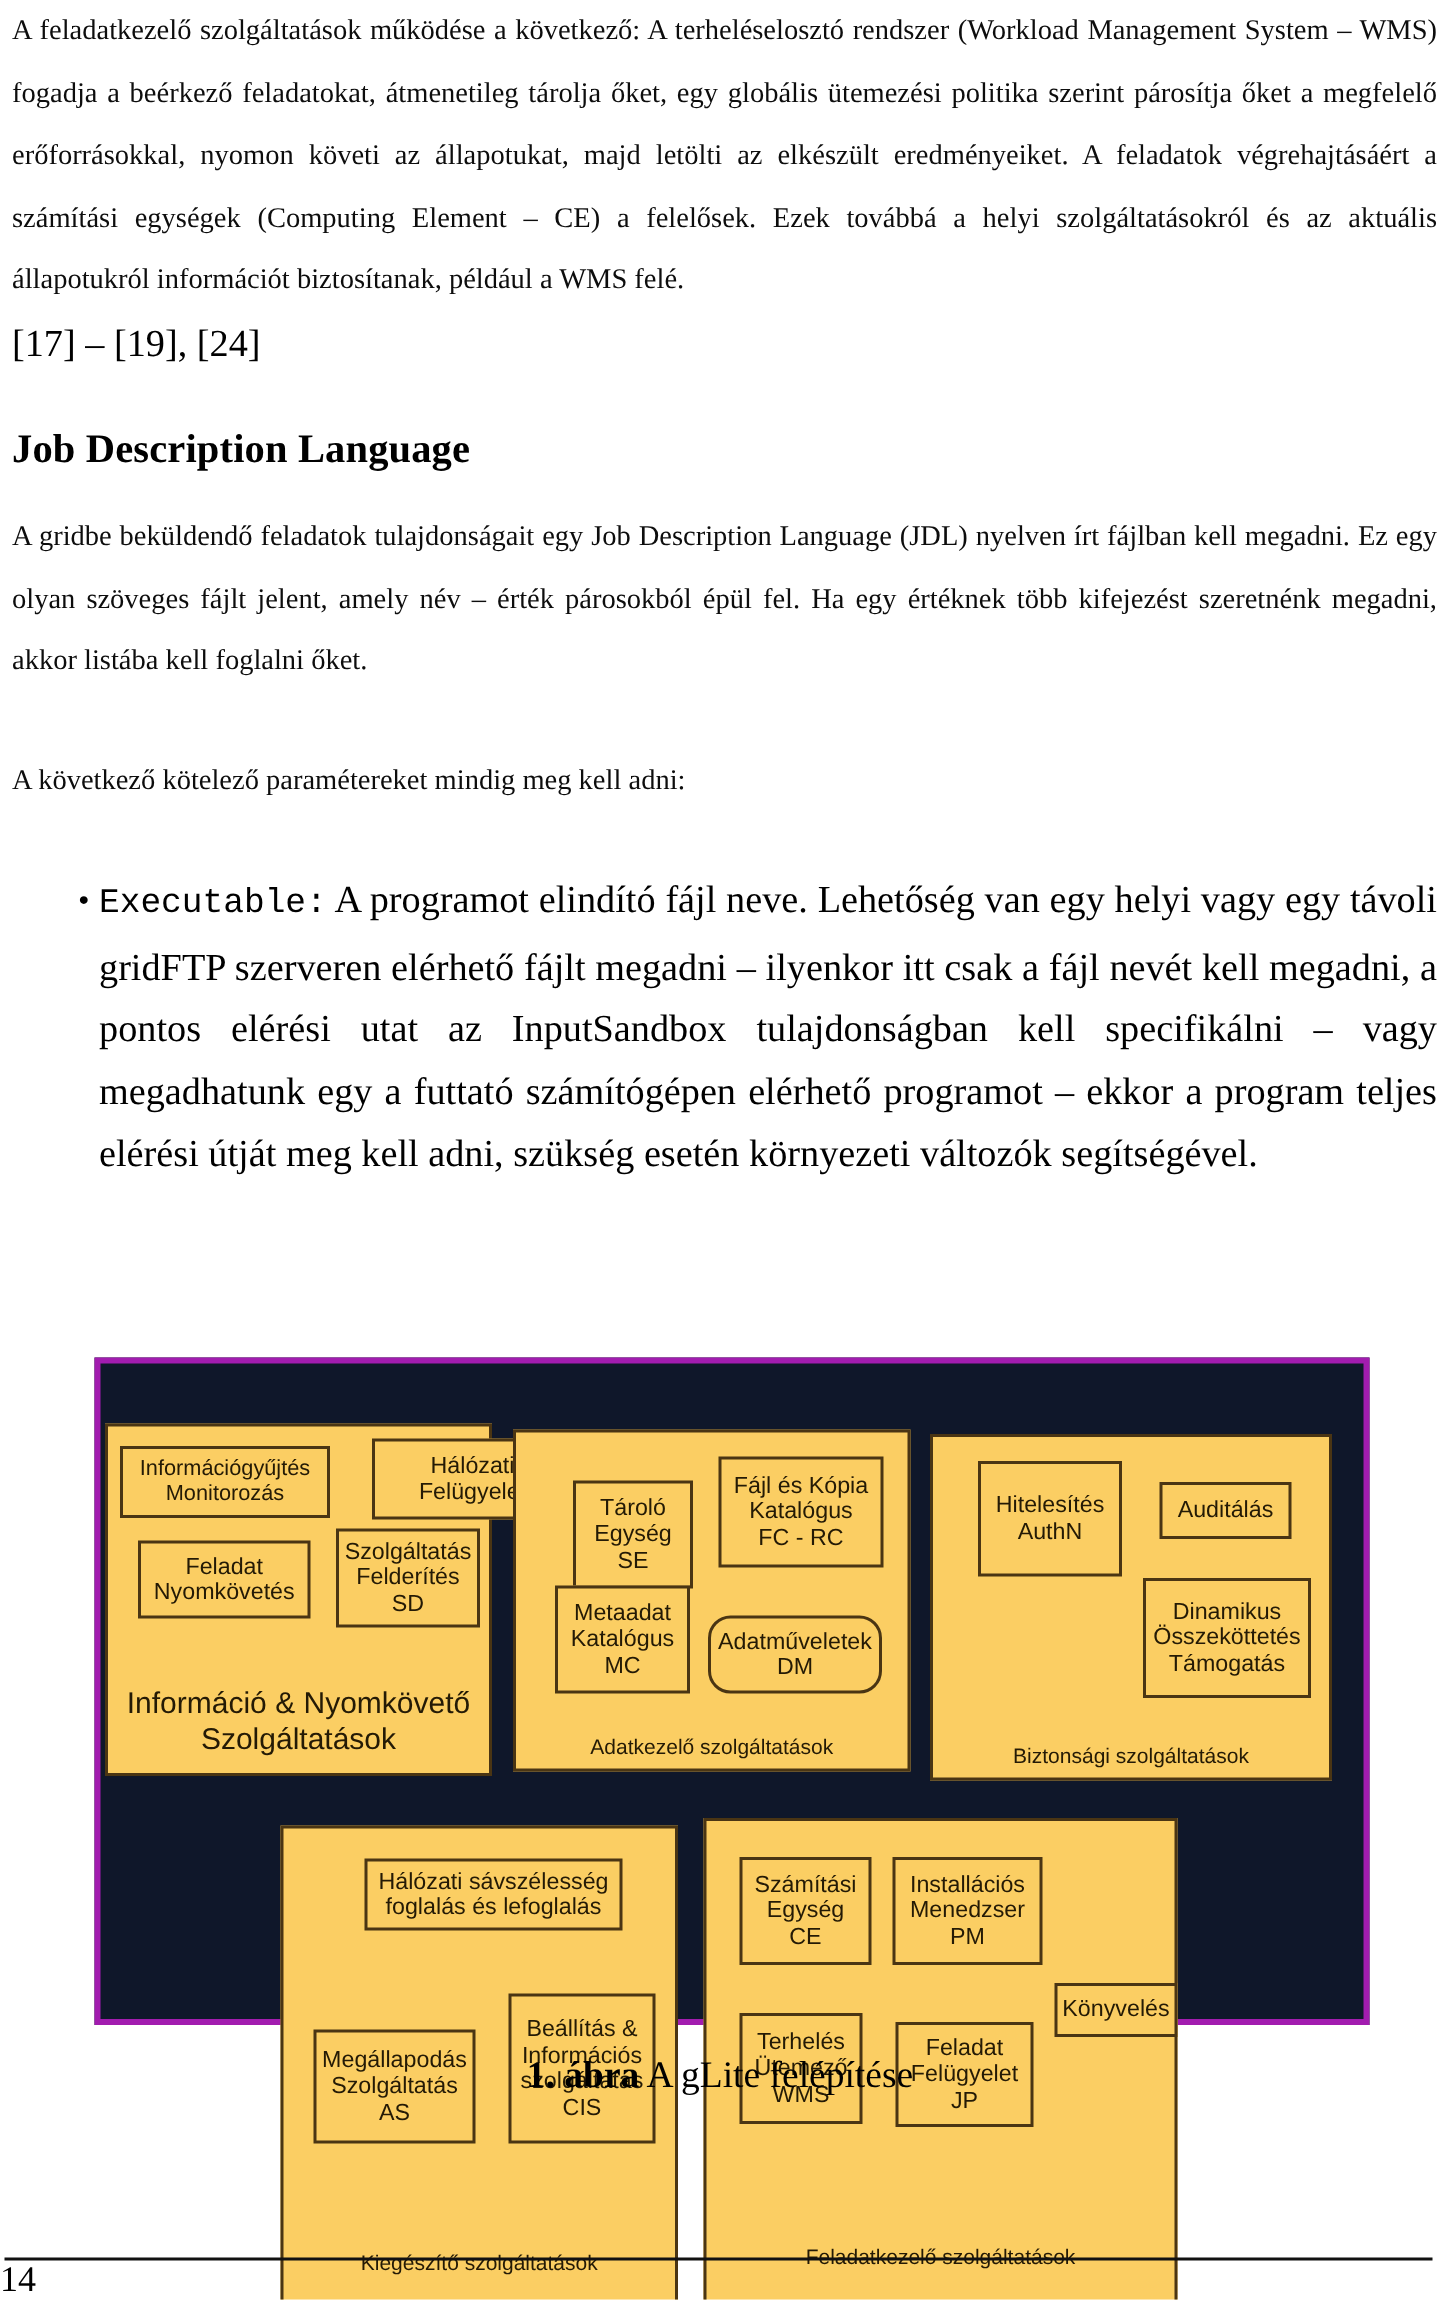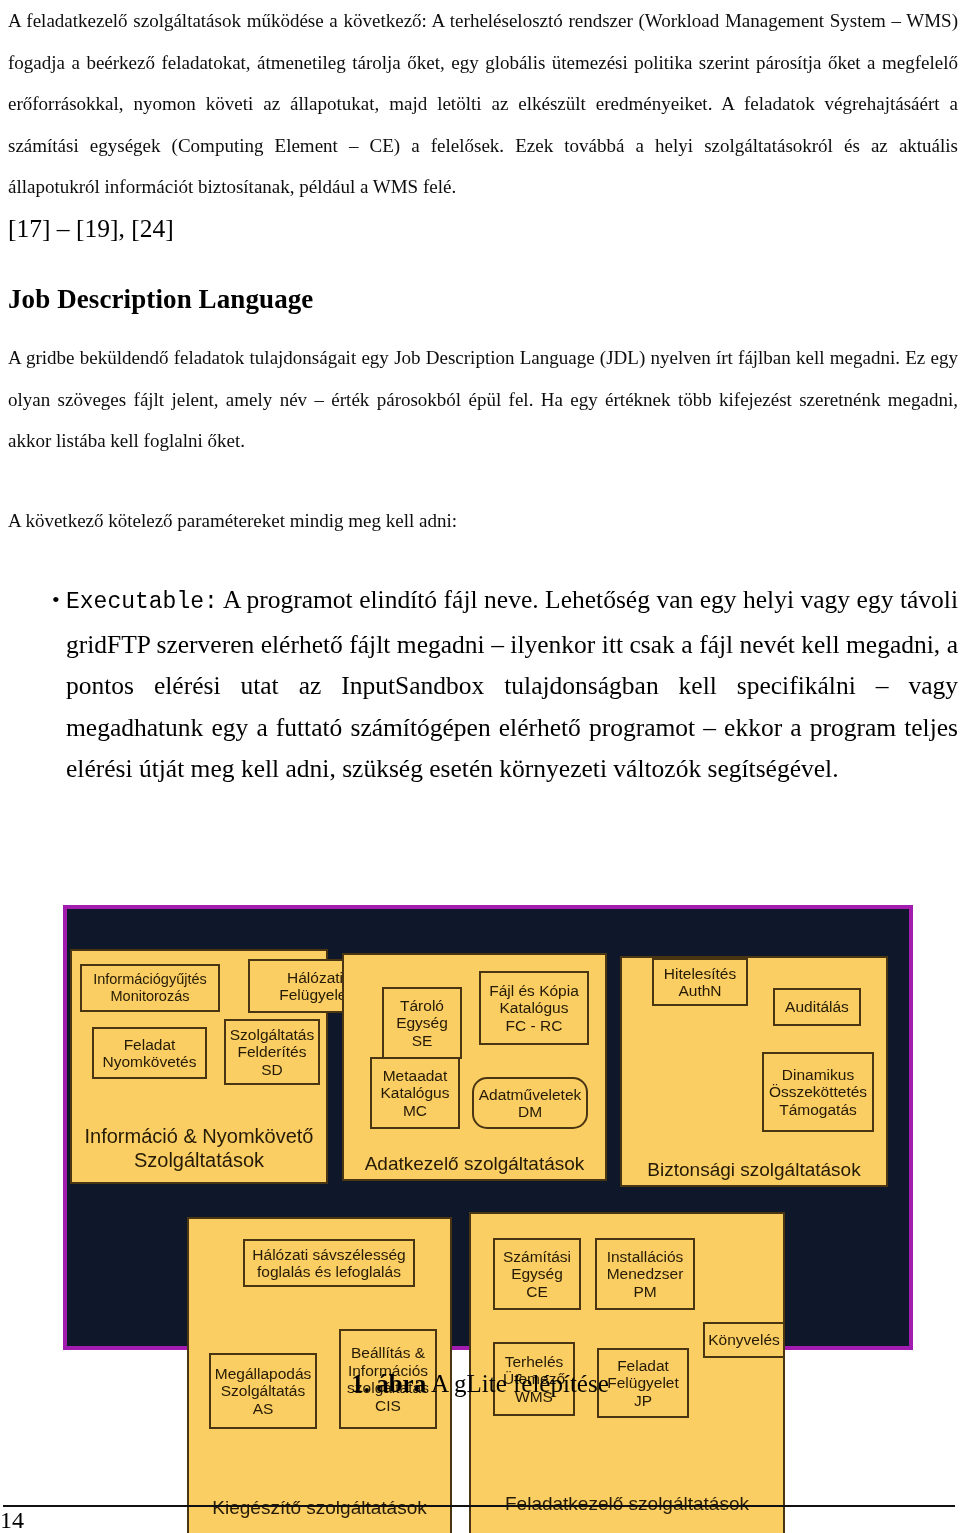--- a/index.html
+++ b/index.html
@@ -108,21 +108,21 @@
     background: #fbce63;
     border: 2px solid #4a3513;
     font-family: "Liberation Sans", "DejaVu Sans", sans-serif;
   }
   .panel > .panel-title {
     position: absolute;
     left: 0;
     bottom: 4px;
     width: 100%;
     text-align: center;
-    font-size: 19px;
+    font-size: 14px;
     line-height: 22px;
     color: #241a05;
     white-space: nowrap;
   }
   .panel.p1 > .panel-title { font-size: 20px; line-height: 24px; bottom: 6px; }
   .box {
     position: absolute;
     box-sizing: border-box;
     background: #fbce63;
     border: 2px solid #4a3513;
@@ -227,21 +227,21 @@
 FC - RC</div>
         <div class="box" style="left:26px; top:102px; width:90px; height:72px;">Metaadat
 Katalógus
 MC</div>
         <div class="box" style="left:128px; top:122px; width:116px; height:52px;border-radius:15px;">Adatműveletek
 DM</div>
         <div class="panel-title">Adatkezelő szolgáltatások</div>
       </div>
 
       <div class="panel" style="left:553px; top:47px; width:268px; height:231px;">
-        <div class="box" style="left:30px; top:0; width:96px; height:48px;text-align:center;">Hitelesítés
+        <div class="box" style="left:30px; top:16px; width:96px; height:77px;text-align:center;">Hitelesítés
 AuthN</div>
         <div class="box" style="left:151px; top:30px; width:88px; height:38px;">Auditálás</div>
         <div class="box" style="left:140px; top:94px; width:112px; height:80px;">Dinamikus
 Összeköttetés
 Támogatás</div>
         <div class="panel-title">Biztonsági szolgáltatások</div>
       </div>
 
       <div class="panel" style="left:120px; top:308px; width:265px; height:320px;">
         <div class="box" style="left:54px; top:20px; width:172px; height:48px;">Hálózati sávszélesség

